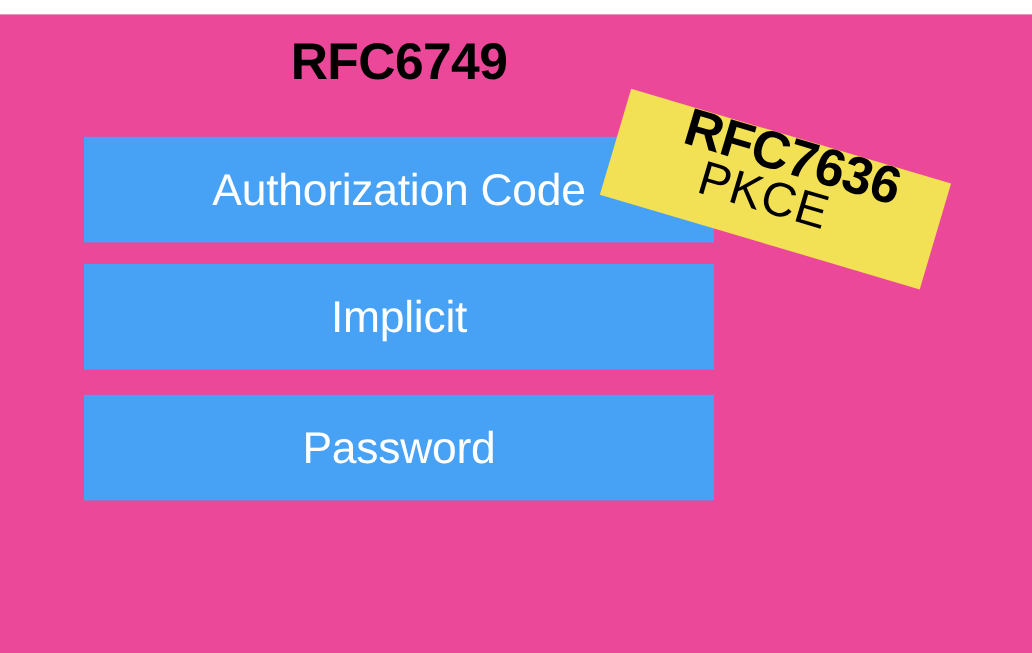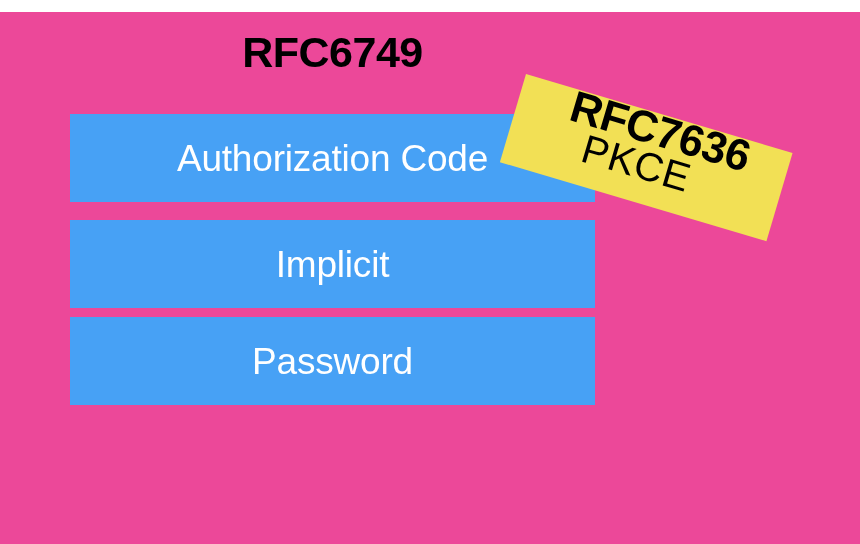--- a/index.html
+++ b/index.html
@@ -48,21 +48,21 @@
   }
   .grant-bar-label {
     font-size: 37px;
     color: #ffffff;
     line-height: 1;
     letter-spacing: -0.2px;
     white-space: nowrap;
   }
   .bar-0 { top: 102px; }
   .bar-1 { top: 208px; }
-  .bar-2 { top: 305px; }
+  .bar-2 { top: 317px; }
   .bar-3 { top: 420px; }
 
   
   .pkce-note {
     position: absolute;
     left: 526px;
     top: 62px;
     width: 278px;
     height: 92px;
     background: #f2e055;

